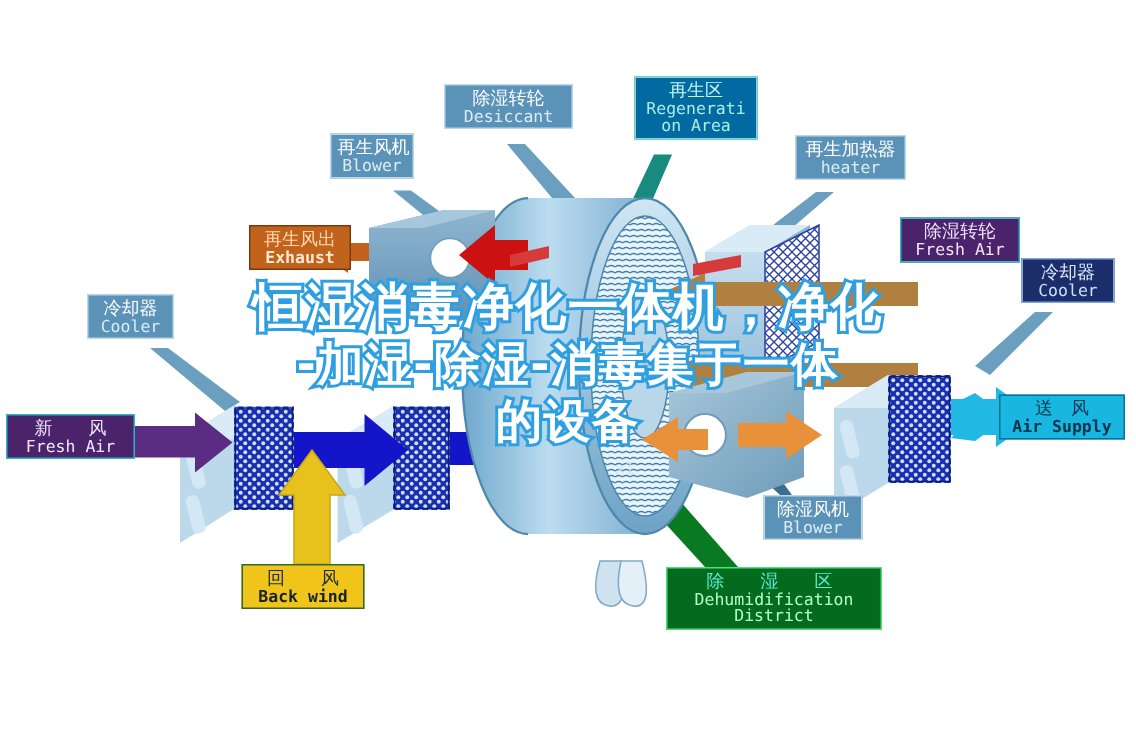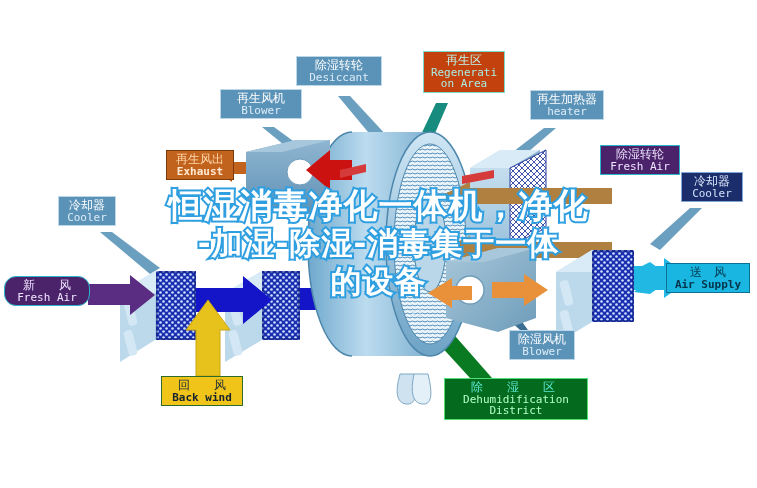--- a/index.html
+++ b/index.html
@@ -11,21 +11,21 @@
          padding:2px 4px;letter-spacing:0px;}
   .label .cn{display:block;font-family:"DejaVu Sans",sans-serif;font-weight:400;white-space:nowrap;}
   .label .en{display:block;font-family:"DejaVu Sans Mono","Liberation Mono",monospace;white-space:nowrap;text-align:center;}
 
   
   .lbl-blue{background:#5b93b8;border:1px solid #bcd7e8;color:#eaf4fb;}
   .lbl-blue .cn{font-size:12px;color:#ffffff;}
   .lbl-blue .en{font-size:11px;color:#dcecf7;}
 
   
-  .lbl-teal{background:#c2410c;border:1px solid #7fd8cd;color:#d7fff8;}
+  .lbl-teal{background:#0369a1;border:1px solid #7fd8cd;color:#d7fff8;}
   .lbl-teal .cn{font-size:12px;color:#bff6ee;}
   .lbl-teal .en{font-size:11px;color:#a9eee4;}
 
   
   .lbl-orange{background:#c2631d;border:1px solid #7a3a0b;color:#ffe6c9;}
   .lbl-orange .cn{font-size:12px;color:#ffd9ad;}
   .lbl-orange .en{font-size:11px;color:#ffe9d2;font-weight:700;}
 
   
   .lbl-purple{background:#4a236b;border:1px solid #2bb6c9;color:#e8d9f5;}
@@ -244,36 +244,36 @@
       <polygon points="634,270 650,262 672,278 650,294 634,292 648,278" fill="#21b8e3"></polygon>
       <polygon points="634,266 664,266 664,258 692,278 664,298 664,290 634,290" fill="#21b8e3"></polygon>
     </g>
   </svg>
 
   <div class="label lbl-blue" style="left:296px;top:56px;width:86px;">
     <span class="cn">除湿转轮</span>
     <span class="en">Desiccant</span>
   </div>
 
-  <div class="label lbl-blue" style="left:220px;top:89px;width:82px;">
+  <div class="label lbl-blue" style="left:220px;top:89px;width:56px;">
     <span class="cn">再生风机</span>
     <span class="en">Blower</span>
   </div>
 
   <div class="label lbl-orange" style="left:166px;top:150px;width:68px;">
     <span class="cn">再生风出</span>
     <span class="en">Exhaust</span>
   </div>
 
   <div class="label lbl-blue" style="left:58px;top:196px;width:58px;">
     <span class="cn">冷却器</span>
     <span class="en">Cooler</span>
   </div>
 
-  <div class="label lbl-purple" style="left:4px;top:276px;width:86px;border-radius:12px;">
+  <div class="label lbl-purple" style="left:4px;top:276px;width:86px;">
     <span class="cn">新　　风</span>
     <span class="en">Fresh Air</span>
   </div>
 
   <div class="label lbl-yellow" style="left:161px;top:376px;width:82px;">
     <span class="cn">回　　风</span>
     <span class="en">Back wind</span>
   </div>
 
   <div class="label lbl-teal" style="left:423px;top:51px;width:82px;">

